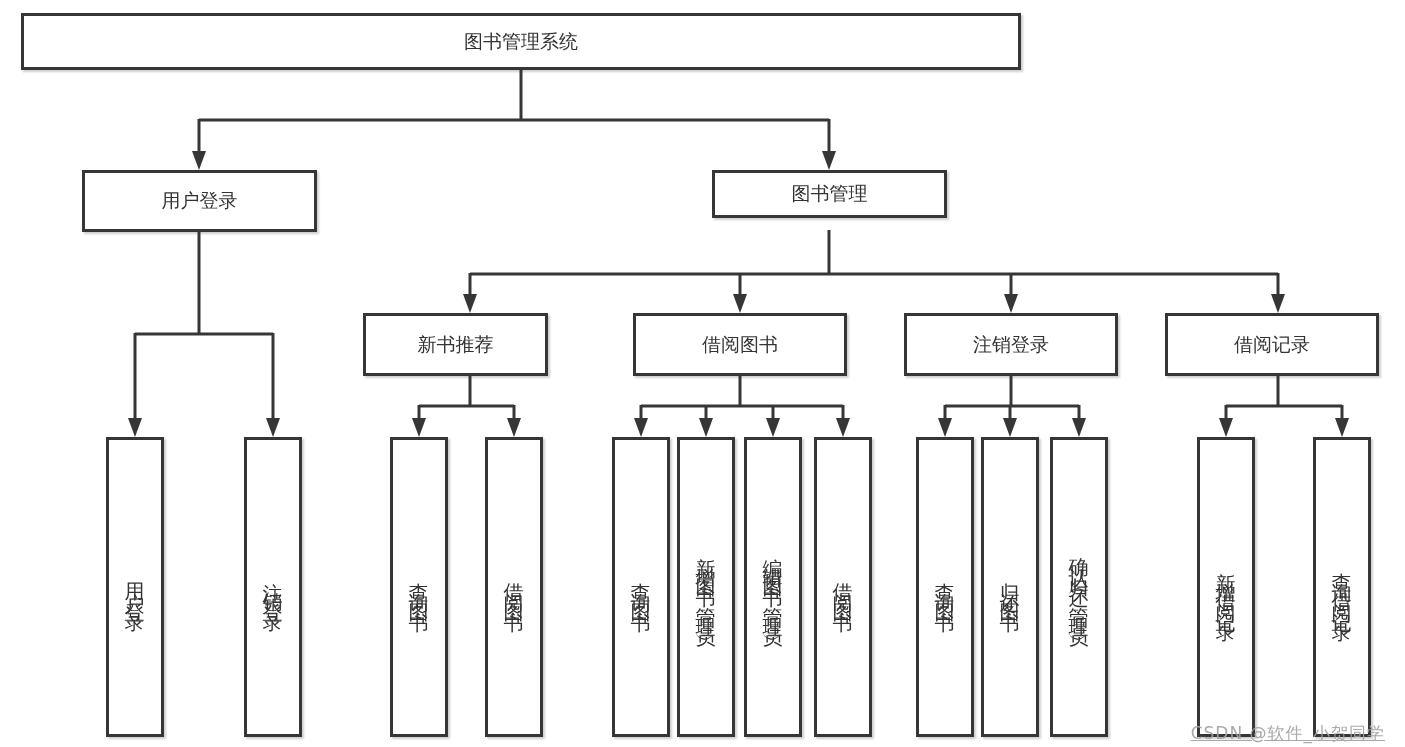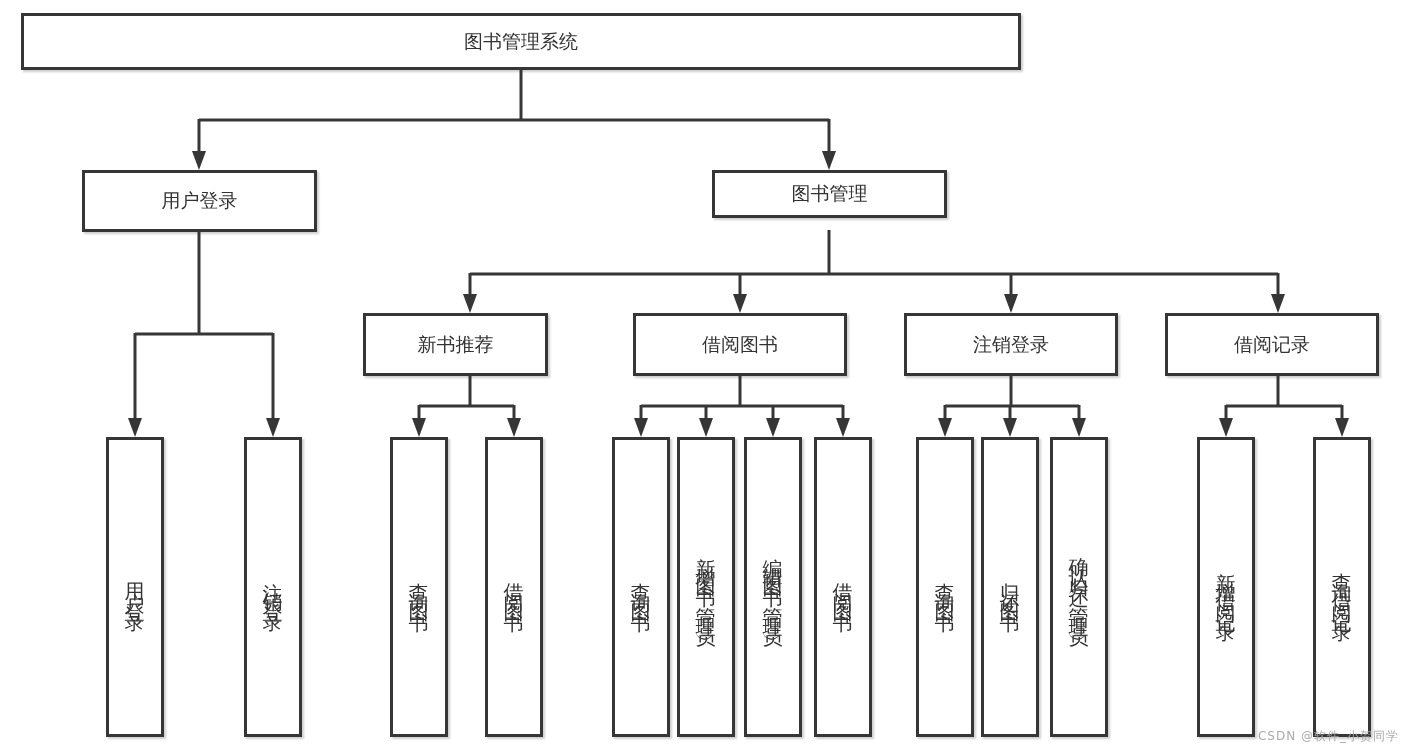--- a/index.html
+++ b/index.html
@@ -43,23 +43,23 @@
   #l3-records{left:1165px;top:313px;width:214px;height:63px;}
   
   #leaf-login-0{left:106px;}  #leaf-login-1{left:244px;}
   #leaf-rec-0{left:390px;}    #leaf-rec-1{left:485px;}
   #leaf-bor-0{left:612px;}    #leaf-bor-1{left:677px;}
   #leaf-bor-2{left:744px;}    #leaf-bor-3{left:814px;}
   #leaf-cur-0{left:916px;}    #leaf-cur-1{left:981px;}
   #leaf-cur-2{left:1050px;}
   #leaf-recd-0{left:1197px;}  #leaf-recd-1{left:1313px;}
   #watermark{
-    position:absolute;right:6px;bottom:2px;
-    font-size:12px;color:#a3a3a3;opacity:0.92;
-    z-index:5;letter-spacing:1px;
+    position:absolute;right:20px;bottom:2px;
+    font-size:17px;color:#a3a3a3;opacity:0.92;
+    z-index:5;letter-spacing:1px;text-decoration:underline;
   }
 </style>
 </head>
 <body>
 
 <div id="canvas">
 
   <svg id="wires" viewBox="0 0 1405 747" xmlns="http://www.w3.org/2000/svg">
     <g stroke="#363636" stroke-width="3" fill="none">
 

